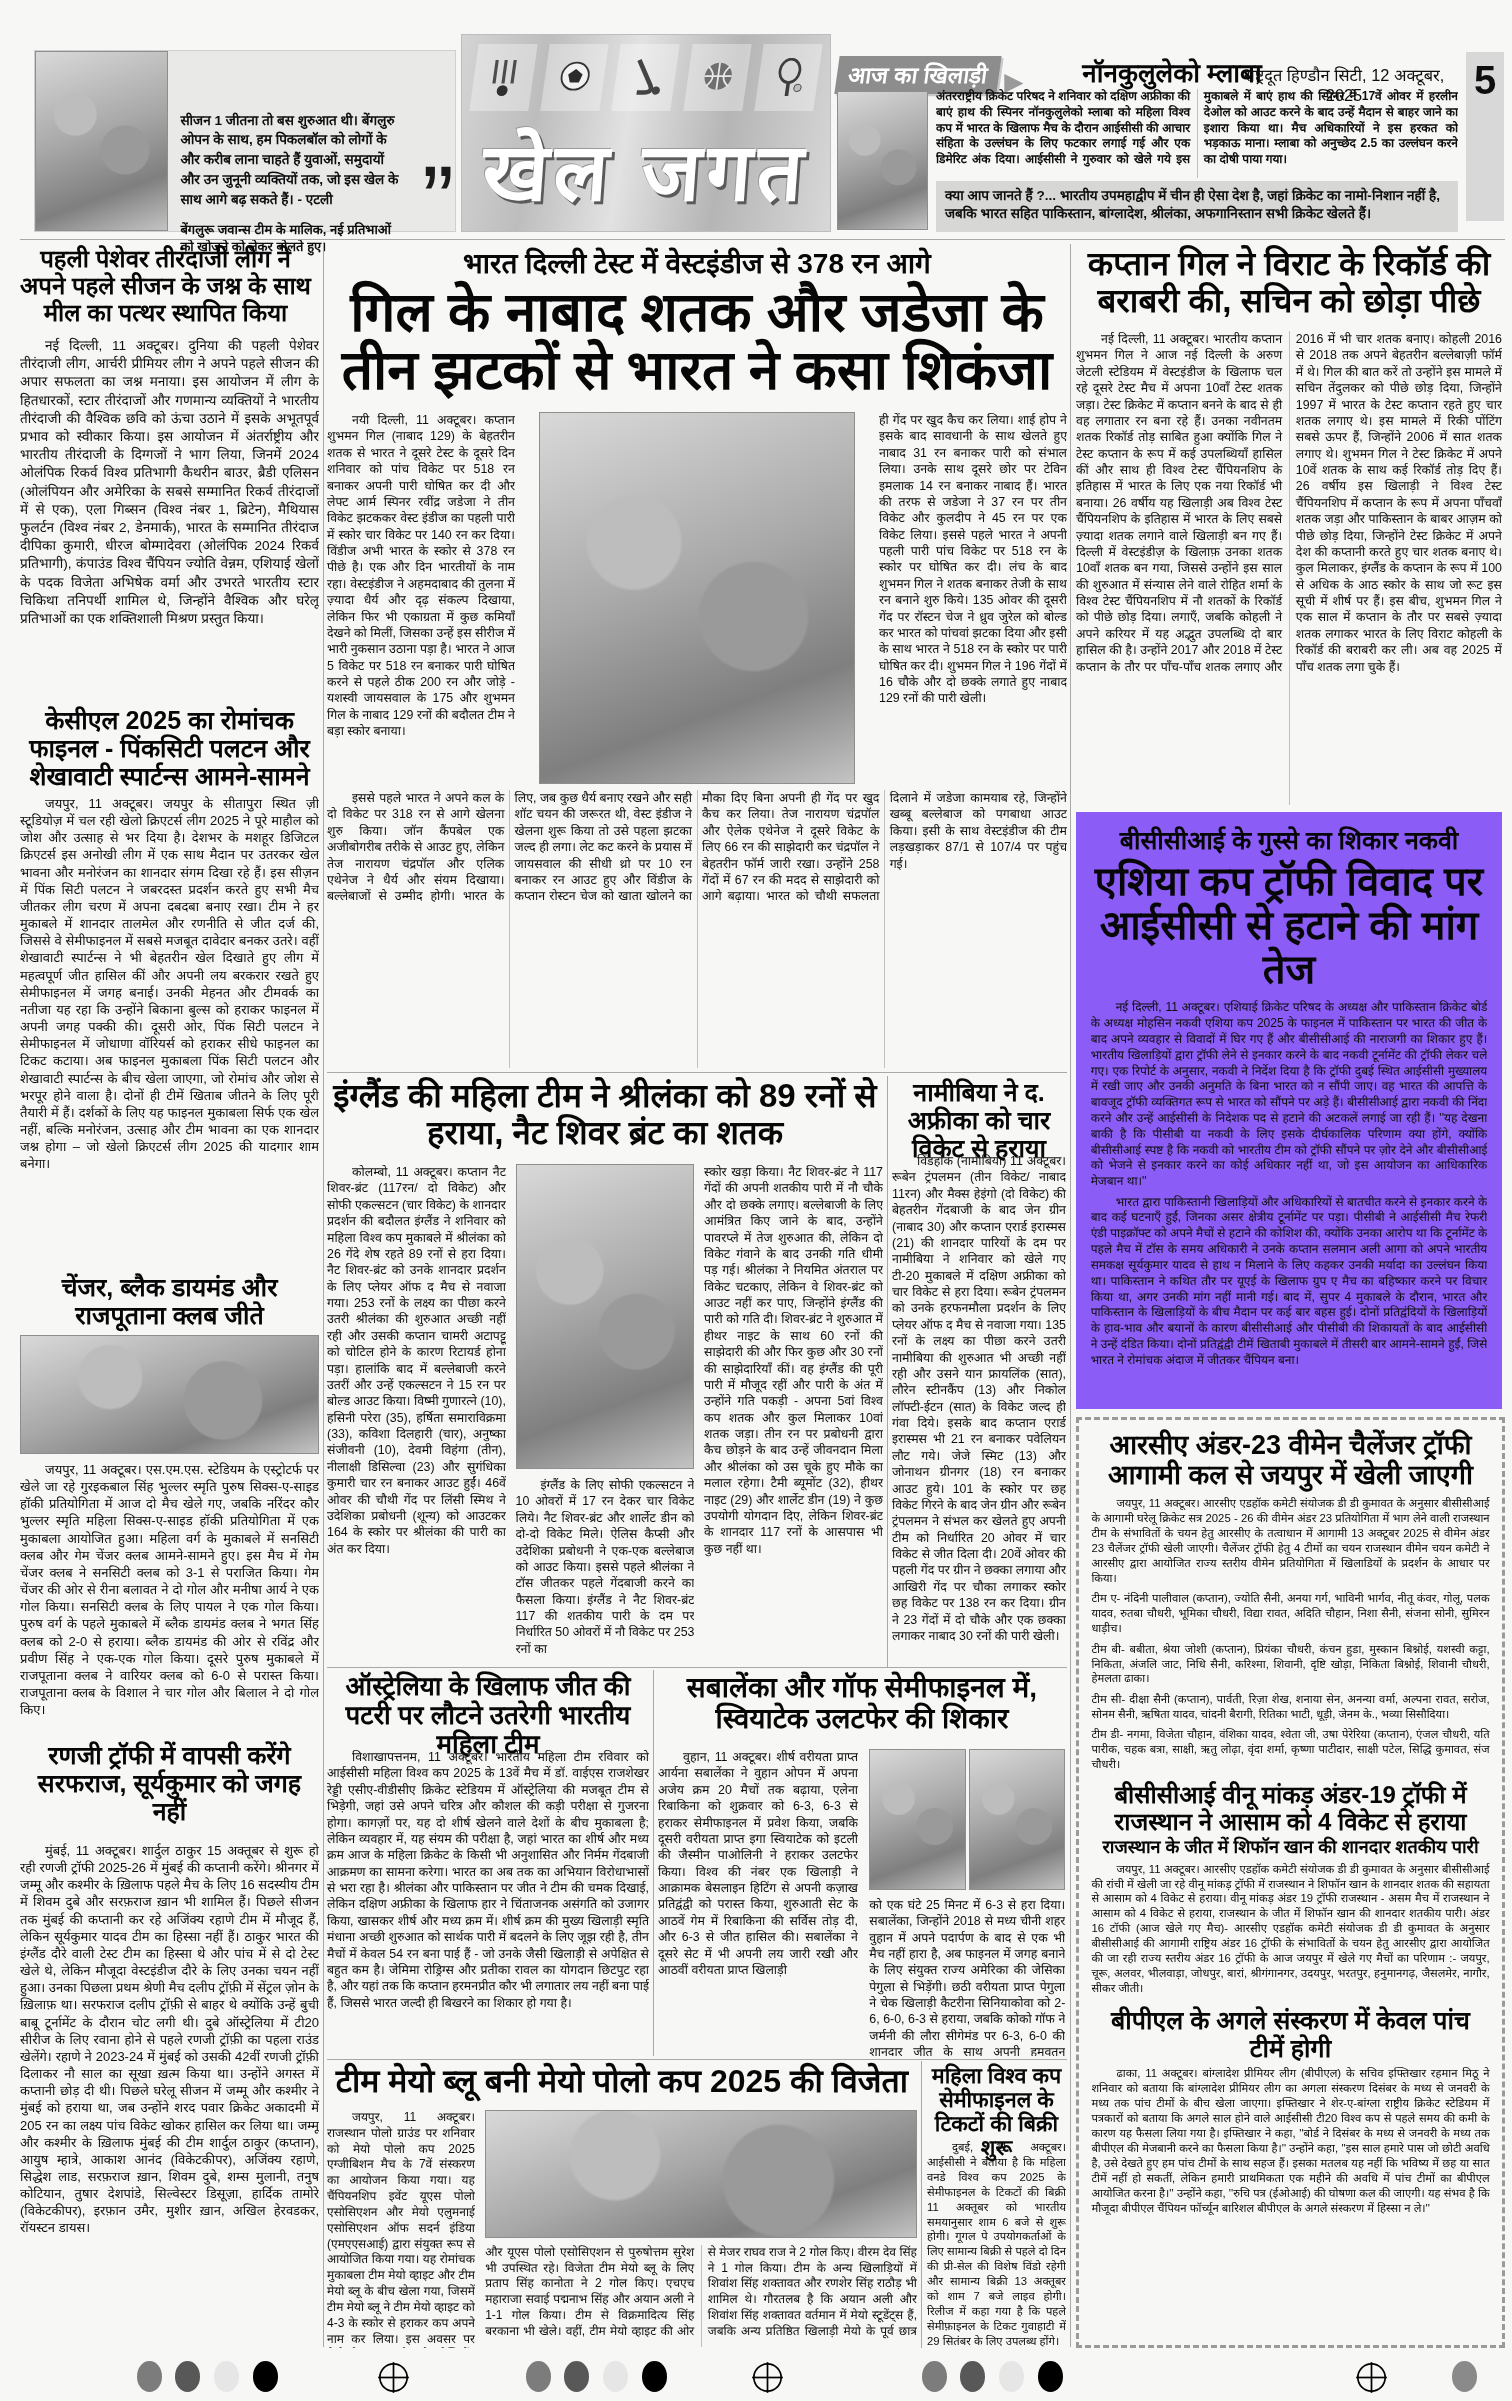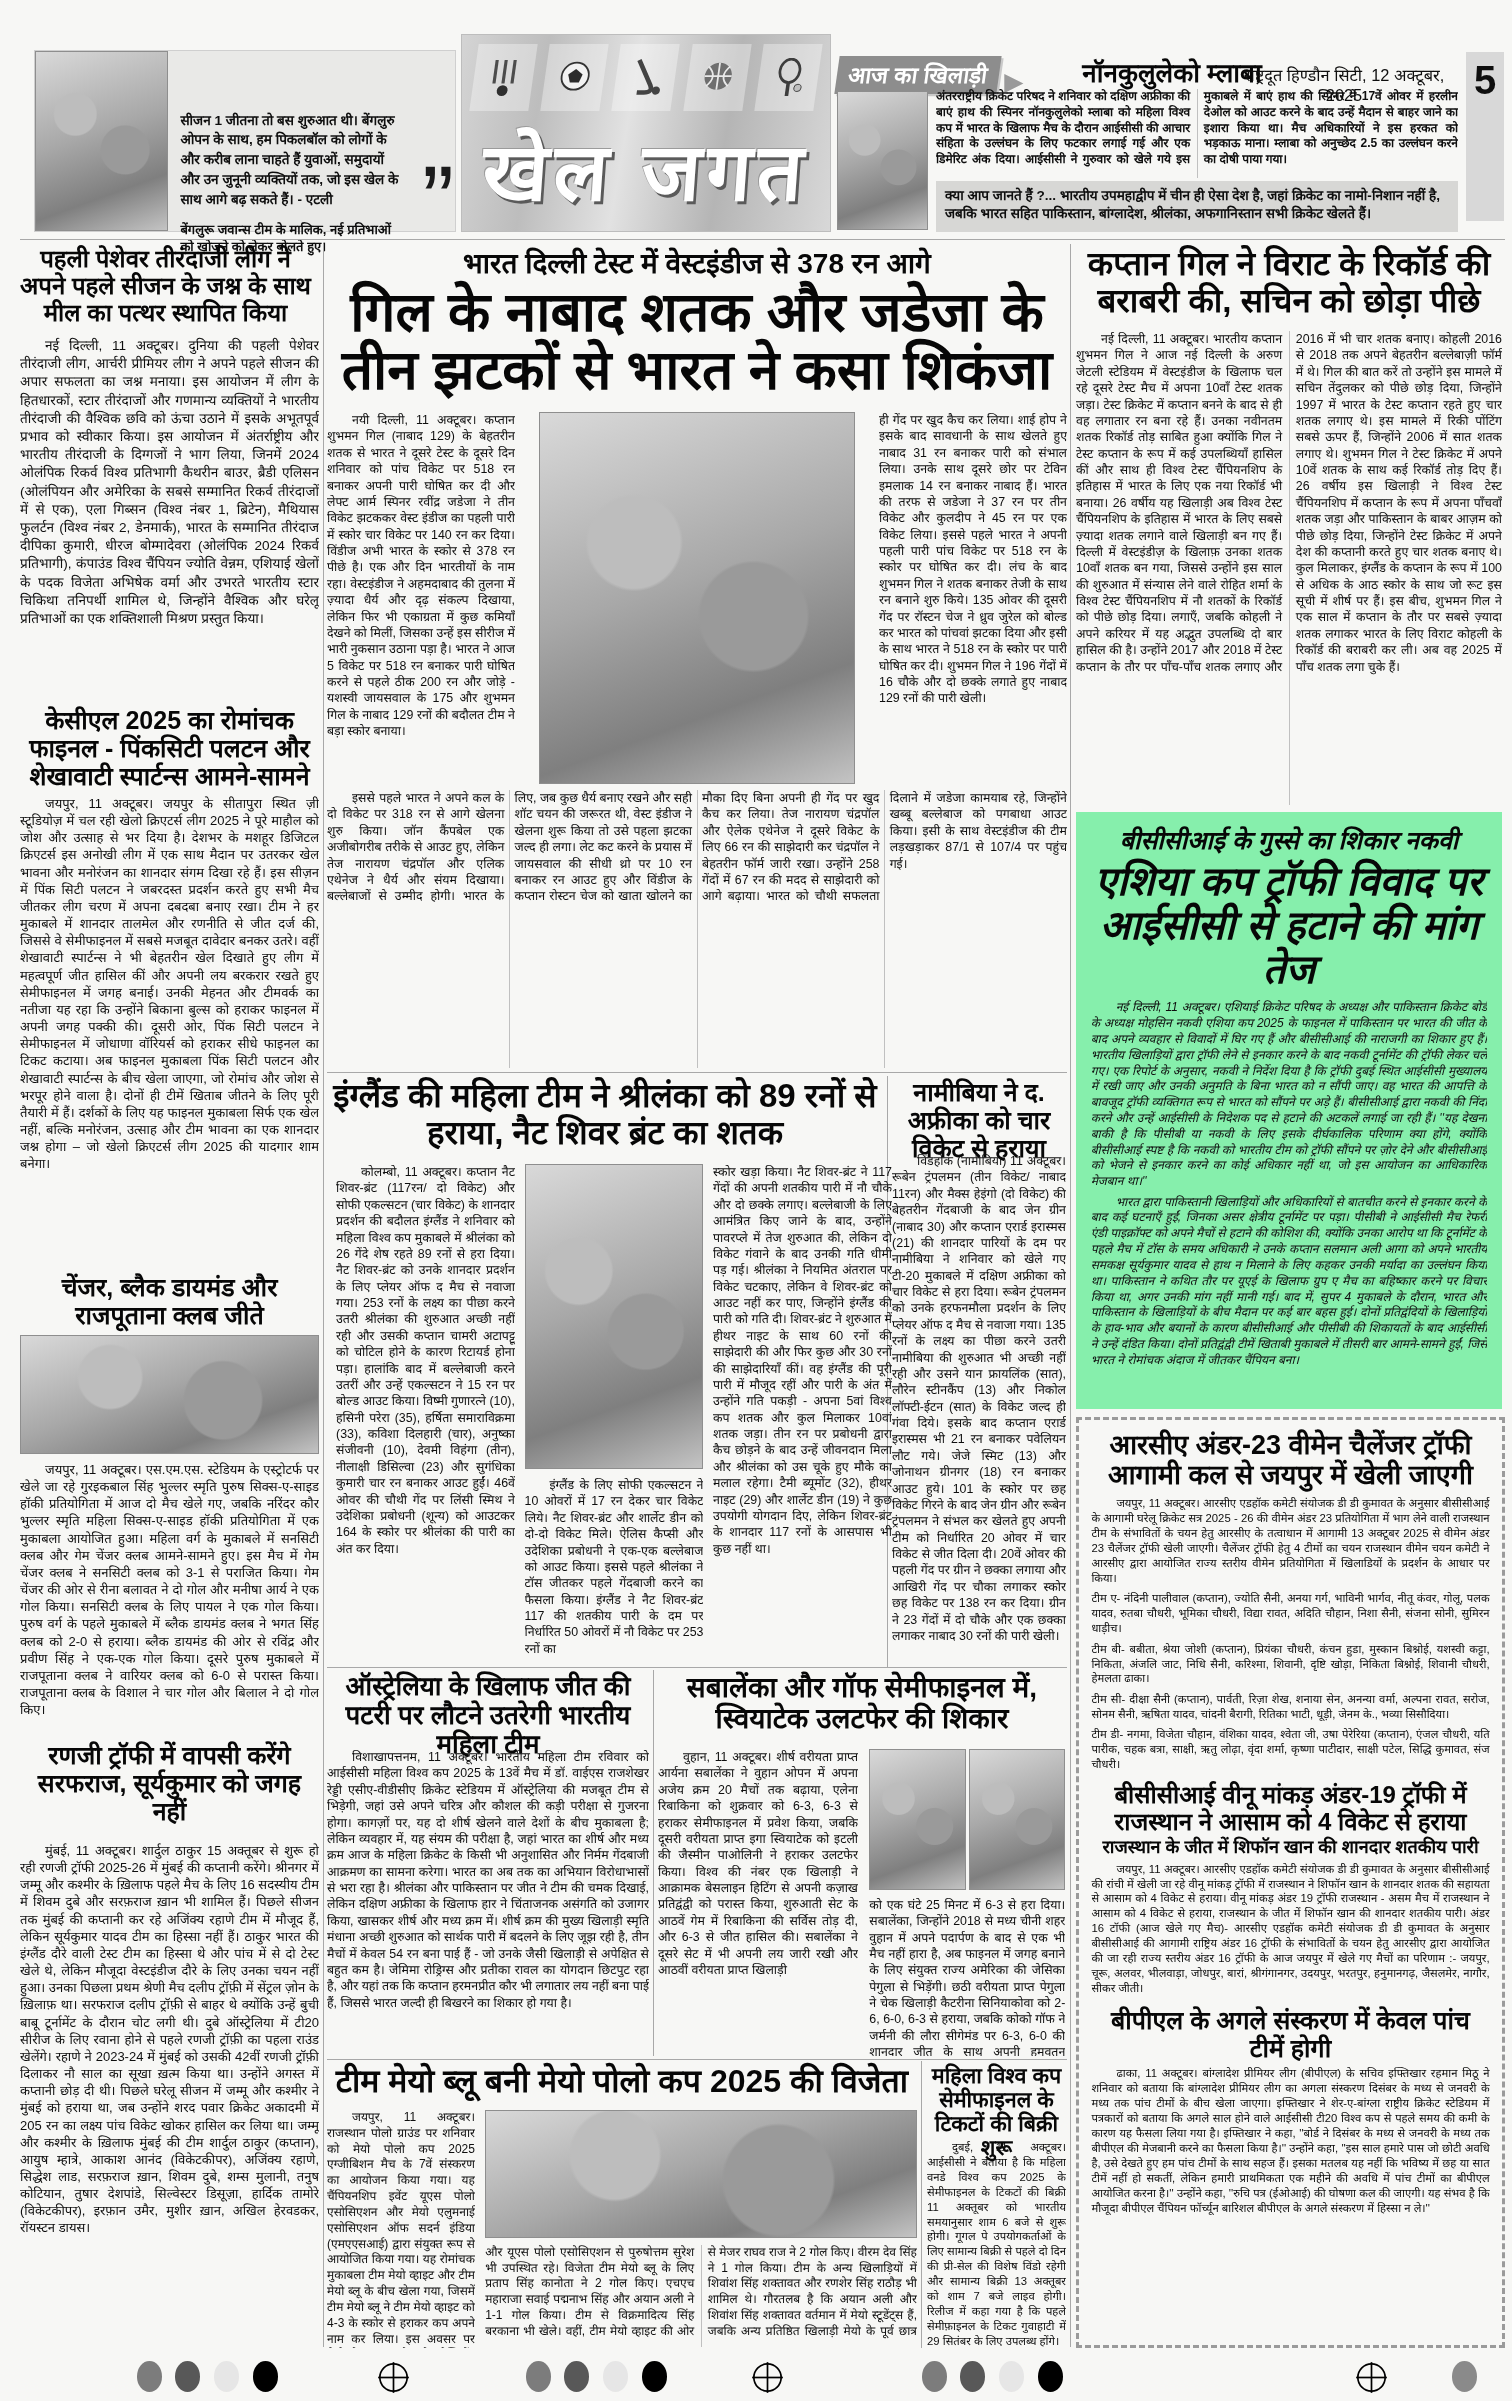--- a/index.html
+++ b/index.html
@@ -45,21 +45,21 @@
   .mast-title {
     font-size:80px; font-weight:bold; color:#ffffff; letter-spacing:5.6px;
     text-shadow: 2.8px 3.4px 0 #5a5a5a, -1.1px -1.1px 0 #9b9b9b;
     transform:skewX(-4deg); margin-top:3.4px; white-space:nowrap;
   }
   .badge { display:inline-block; background:#8d8d8d; color:#fff; font-weight:bold; font-size:22.6px; padding:3.4px 11.3px; transform:skewX(-8deg); box-shadow:2.3px 2.3px 0 #c9c9c9; }
   .badge-arrow { font-size:25px; color:#9a9a9a; vertical-align:middle; margin-left:5.6px; }
   .fact-band { background:#d7d7d5; font-weight:bold; font-size:13.6px; line-height:1.35; padding:5.6px 9px; overflow:hidden; }
   .pagenum-box { background:#d8d8d8; text-align:center; font-weight:bold; font-size:40px; padding-top:5.6px; }
 
-  .gray-box { background:#86efac; padding:13.6px 14.7px; overflow:hidden;font-style:italic; }
+  .gray-box { background:#8b5cf6; padding:13.6px 14.7px; overflow:hidden; }
   .dashed-box { border:3.4px dashed #9a9a9a; padding:10.2px 12.4px; overflow:hidden; background:#f7f7f5; }
 
   .reg-dot { display:inline-block; width:25px; height:30.5px; border-radius:50%; margin:0 6.8px; vertical-align:middle; }
   .reg-target { display:inline-block; width:33px; height:33px; vertical-align:middle; }
 
   .team-line { margin-top:5.6px; }
   .indent { text-indent:25px; }
 </style>
 </head>
 <body>
@@ -159,21 +159,21 @@
   <div class="body-text indent" style="width:198px;height:100%;">नयी दिल्ली, 11 अक्टूबर। कप्तान शुभमन गिल (नाबाद 129) के बेहतरीन शतक से भारत ने दूसरे टेस्ट के दूसरे दिन शनिवार को पांच विकेट पर 518 रन बनाकर अपनी पारी घोषित कर दी और लेफ्ट आर्म स्पिनर रवींद्र जडेजा ने तीन विकेट झटककर वेस्ट इंडीज का पहली पारी में स्कोर चार विकेट पर 140 रन कर दिया। विंडीज अभी भारत के स्कोर से 378 रन पीछे है। एक और दिन भारतीयों के नाम रहा। वेस्टइंडीज ने अहमदाबाद की तुलना में ज़्यादा धैर्य और दृढ़ संकल्प दिखाया, लेकिन फिर भी एकाग्रता में कुछ कमियाँ देखने को मिलीं, जिसका उन्हें इस सीरीज में भारी नुकसान उठाना पड़ा है। भारत ने आज 5 विकेट पर 518 रन बनाकर पारी घोषित करने से पहले ठीक 200 रन और जोड़े - यशस्वी जायसवाल के 175 और शुभमन गिल के नाबाद 129 रनों की बदौलत टीम ने बड़ा स्कोर बनाया।</div>
   <div class="photo" style="width:316px;height:100%;flex:none;"></div>
   <div class="body-text" style="width:198px;height:100%;">ही गेंद पर खुद कैच कर लिया। शाई होप ने इसके बाद सावधानी के साथ खेलते हुए नाबाद 31 रन बनाकर पारी को संभाल लिया। उनके साथ दूसरे छोर पर टेविन इमलाक 14 रन बनाकर नाबाद हैं। भारत की तरफ से जडेजा ने 37 रन पर तीन विकेट और कुलदीप ने 45 रन पर एक विकेट लिया। इससे पहले भारत ने अपनी पहली पारी पांच विकेट पर 518 रन के स्कोर पर घोषित कर दी। लंच के बाद शुभमन गिल ने शतक बनाकर तेजी के साथ रन बनाने शुरु किये। 135 ओवर की दूसरी गेंद पर रॉस्टन चेज ने ध्रुव जुरेल को बोल्ड कर भारत को पांचवां झटका दिया और इसी के साथ भारत ने 518 रन के स्कोर पर पारी घोषित कर दी। शुभमन गिल ने 196 गेंदों में 16 चौके और दो छक्के लगाते हुए नाबाद 129 रनों की पारी खेली।</div>
 </div>
 
 <div class="abs body-text cols4 indent" style="left:327px;top:790px;width:740px;height:278px;">इससे पहले भारत ने अपने कल के दो विकेट पर 318 रन से आगे खेलना शुरु किया। जॉन कैंपबेल एक अजीबोगरीब तरीके से आउट हुए, लेकिन तेज नारायण चंद्रपॉल और एलिक एथेनेज ने धैर्य और संयम दिखाया। बल्लेबाजों से उम्मीद होगी। भारत के लिए, जब कुछ धैर्य बनाए रखने और सही शॉट चयन की जरूरत थी, वेस्ट इंडीज ने खेलना शुरू किया तो उसे पहला झटका जल्द ही लगा। लेट कट करने के प्रयास में जायसवाल की सीधी थ्रो पर 10 रन बनाकर रन आउट हुए और विंडीज के कप्तान रोस्टन चेज को खाता खोलने का मौका दिए बिना अपनी ही गेंद पर खुद कैच कर लिया। तेज नारायण चंद्रपॉल और ऐलेक एथेनेज ने दूसरे विकेट के लिए 66 रन की साझेदारी कर चंद्रपॉल ने बेहतरीन फॉर्म जारी रखा। उन्होंने 258 गेंदों में 67 रन की मदद से साझेदारी को आगे बढ़ाया। भारत को चौथी सफलता दिलाने में जडेजा कामयाब रहे, जिन्होंने खब्बू बल्लेबाज को पगबाधा आउट किया। इसी के साथ वेस्टइंडीज की टीम लड़खड़ाकर 87/1 से 107/4 पर पहुंच गई।</div>
 
 <div class="abs hrule" style="left:327px;top:1072px;width:740px;"></div>
 
 <div class="abs head" style="left:327px;top:1078px;width:556px;font-size:33px;">इंग्लैंड की महिला टीम ने श्रीलंका को 89 रनों से हराया, नैट शिवर ब्रंट का शतक</div>
-<div class="abs" style="left:327px;top:1164px;width:556px;height:501px;display:flex;gap:9.6px;margin-left:9px;">
+<div class="abs" style="left:327px;top:1164px;width:556px;height:501px;display:flex;gap:9.6px;">
   <div class="body-text indent" style="width:179px;height:100%;">कोलम्बो, 11 अक्टूबर। कप्तान नैट शिवर-ब्रंट (117रन/ दो विकेट) और सोफी एकल्सटन (चार विकेट) के शानदार प्रदर्शन की बदौलत इंग्लैंड ने शनिवार को महिला विश्व कप मुकाबले में श्रीलंका को 26 गेंदे शेष रहते 89 रनों से हरा दिया। नैट शिवर-ब्रंट को उनके शानदार प्रदर्शन के लिए प्लेयर ऑफ द मैच से नवाजा गया। 253 रनों के लक्ष्य का पीछा करने उतरी श्रीलंका की शुरुआत अच्छी नहीं रही और उसकी कप्तान चामरी अटापट्टू को चोटिल होने के कारण रिटायर्ड होना पड़ा। हालांकि बाद में बल्लेबाजी करने उतरीं और उन्हें एकल्सटन ने 15 रन पर बोल्ड आउट किया। विष्मी गुणारत्ने (10), हसिनी परेरा (35), हर्षिता समाराविक्रमा (33), कविशा दिलहारी (चार), अनुष्का संजीवनी (10), देवमी विहंगा (तीन), नीलाक्षी डिसिल्वा (23) और सुगंधिका कुमारी चार रन बनाकर आउट हुईं। 46वें ओवर की चौथी गेंद पर लिंसी स्मिथ ने उदेशिका प्रबोधनी (शून्य) को आउटकर 164 के स्कोर पर श्रीलंका की पारी का अंत कर दिया।</div>
   <div style="width:179px;height:100%;overflow:hidden;">
     <div class="photo" style="width:100%;height:305px;margin-bottom:8px;"></div>
     <div class="body-text indent">इंग्लैंड के लिए सोफी एकल्सटन ने 10 ओवरों में 17 रन देकर चार विकेट लिये। नैट शिवर-ब्रंट और शार्लेट डीन को दो-दो विकेट मिले। ऐलिस कैप्सी और उदेशिका प्रबोधनी ने एक-एक बल्लेबाज को आउट किया। इससे पहले श्रीलंका ने टॉस जीतकर पहले गेंदबाजी करने का फैसला किया। इंग्लैंड ने नैट शिवर-ब्रंट 117 की शतकीय पारी के दम पर निर्धारित 50 ओवरों में नौ विकेट पर 253 रनों का</div>
   </div>
   <div class="body-text" style="width:179px;height:100%;">स्कोर खड़ा किया। नैट शिवर-ब्रंट ने 117 गेंदों की अपनी शतकीय पारी में नौ चौके और दो छक्के लगाए। बल्लेबाजी के लिए आमंत्रित किए जाने के बाद, उन्होंने पावरप्ले में तेज शुरुआत की, लेकिन दो विकेट गंवाने के बाद उनकी गति धीमी पड़ गई। श्रीलंका ने नियमित अंतराल पर विकेट चटकाए, लेकिन वे शिवर-ब्रंट को आउट नहीं कर पाए, जिन्होंने इंग्लैंड की पारी को गति दी। शिवर-ब्रंट ने शुरुआत में हीथर नाइट के साथ 60 रनों की साझेदारी की और फिर कुछ और 30 रनों की साझेदारियाँ कीं। वह इंग्लैंड की पूरी पारी में मौजूद रहीं और पारी के अंत में उन्होंने गति पकड़ी - अपना 5वां विश्व कप शतक और कुल मिलाकर 10वां शतक जड़ा। तीन रन पर प्रबोधनी द्वारा कैच छोड़ने के बाद उन्हें जीवनदान मिला और श्रीलंका को उस चूके हुए मौके का मलाल रहेगा। टैमी ब्यूमोंट (32), हीथर नाइट (29) और शार्लेट डीन (19) ने कुछ उपयोगी योगदान दिए, लेकिन शिवर-ब्रंट के शानदार 117 रनों के आसपास भी कुछ नहीं था।</div>
 </div>
 
 <div class="abs head" style="left:892px;top:1078px;width:174px;font-size:25px;">नामीबिया ने द. अफ्रीका को चार विकेट से हराया</div>
 <div class="abs body-text indent" style="left:892px;top:1153px;width:174px;height:513px;">विंडहोक (नामीबिया) 11 अक्टूबर। रूबेन ट्रंपलमन (तीन विकेट/ नाबाद 11रन) और मैक्स हेइंगो (दो विकेट) की बेहतरीन गेंदबाजी के बाद जेन ग्रीन (नाबाद 30) और कप्तान एरार्ड इरास्मस (21) की शानदार पारियों के दम पर नामीबिया ने शनिवार को खेले गए टी-20 मुकाबले में दक्षिण अफ्रीका को चार विकेट से हरा दिया। रूबेन ट्रंपलमन को उनके हरफनमौला प्रदर्शन के लिए प्लेयर ऑफ द मैच से नवाजा गया। 135 रनों के लक्ष्य का पीछा करने उतरी नामीबिया की शुरुआत भी अच्छी नहीं रही और उसने यान फ्रायलिंक (सात), लौरेन स्टीनकैंप (13) और निकोल लॉफ्टी-ईटन (सात) के विकेट जल्द ही गंवा दिये। इसके बाद कप्तान एरार्ड इरास्मस भी 21 रन बनाकर पवेलियन लौट गये। जेजे स्मिट (13) और जोनाथन ग्रीनगर (18) रन बनाकर आउट हुये। 101 के स्कोर पर छह विकेट गिरने के बाद जेन ग्रीन और रूबेन ट्रंपलमन ने संभल कर खेलते हुए अपनी टीम को निर्धारित 20 ओवर में चार विकेट से जीत दिला दी। 20वें ओवर की पहली गेंद पर ग्रीन ने छक्का लगाया और आखिरी गेंद पर चौका लगाकर स्कोर छह विकेट पर 138 रन कर दिया। ग्रीन ने 23 गेंदों में दो चौके और एक छक्का लगाकर नाबाद 30 रनों की पारी खेली।</div>

